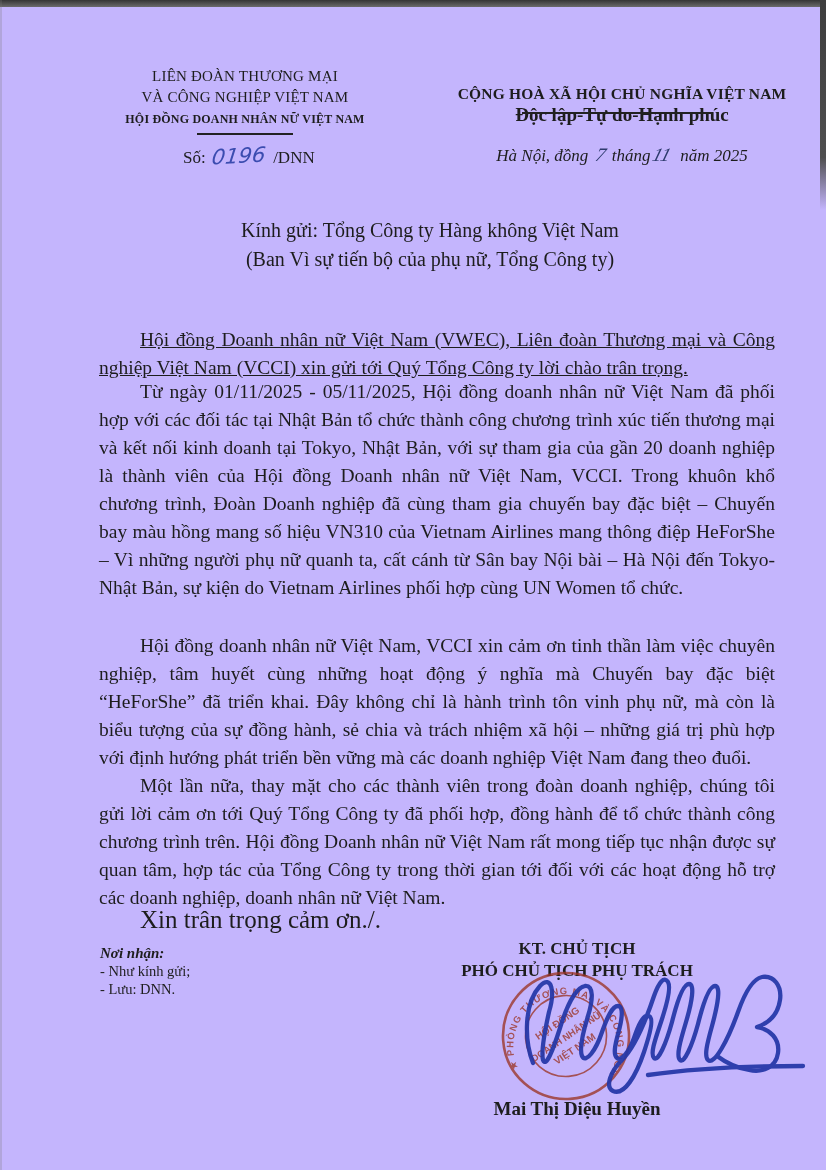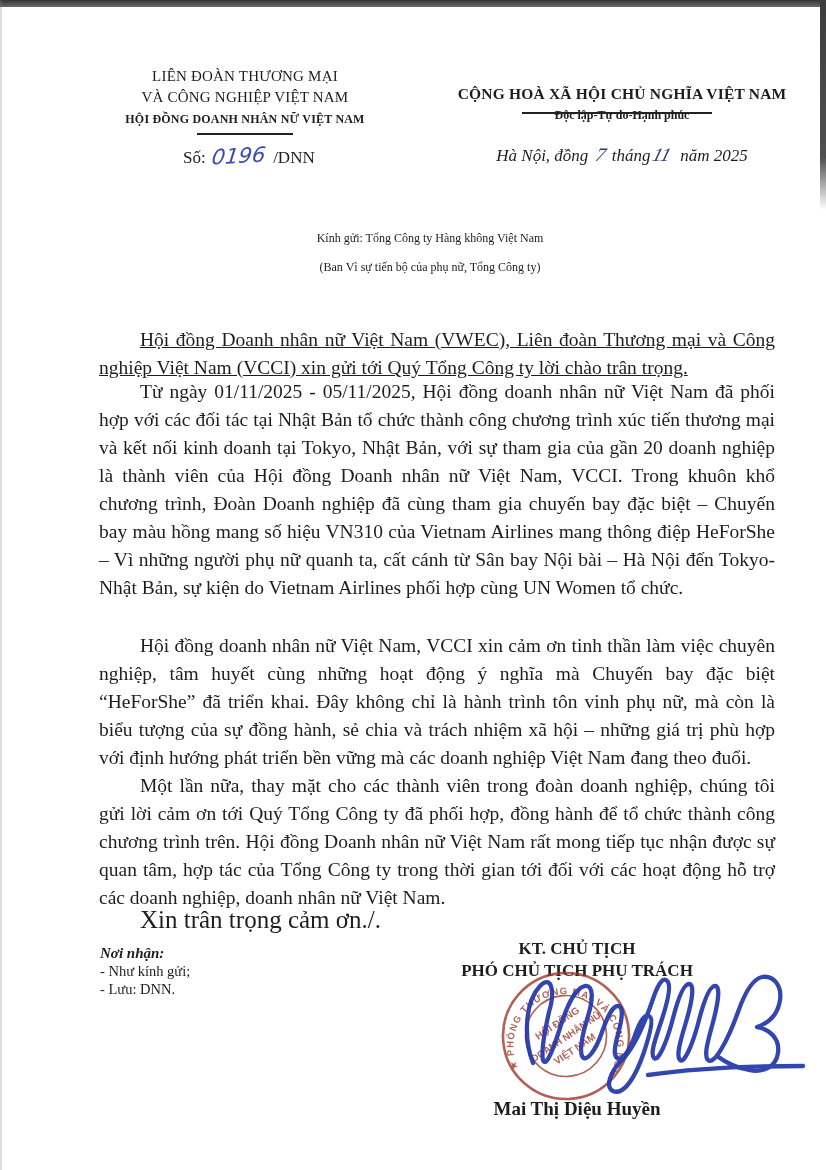--- a/index.html
+++ b/index.html
@@ -1,46 +1,46 @@
 <!DOCTYPE html>
 <html><head>
 <meta charset="utf-8">
 <style>
   html,body{margin:0;padding:0;background:#e8e8e6;}
   .page{
     position:relative;
     width:826px;height:1170px;
     margin:0 auto;
-    background:#ffffff;
+    background:#c4b5fd;
     overflow:hidden;
     font-family:"Liberation Serif","DejaVu Serif",serif;
     color:#1d1d1d;
   }
   .abs{position:absolute;}
   
   .edge-top{left:0;top:0;width:826px;height:7px;background:linear-gradient(to bottom,#353535,#6b6b6b);}
   .edge-right{right:0;top:0;width:6px;height:210px;background:linear-gradient(to bottom,#3d3d3d 0%,#4f4f4f 75%,rgba(80,80,80,0) 100%);}
   .edge-left{left:0;top:0;width:2px;height:1170px;background:rgba(120,120,120,.25);}
   
   .org-block{left:105px;top:66px;width:280px;text-align:center;line-height:21px;font-size:15px;letter-spacing:.2px;}
   .org-line3{font-weight:bold;font-size:12px;line-height:23px;}
   .rule{background:#222;height:2px;}
   .rule-org{left:197px;top:133px;width:96px;}
   .nat-block{left:442px;top:64px;width:360px;text-align:center;font-weight:bold;}
   .nat-line1{font-size:15.5px;line-height:20px;letter-spacing:.2px;margin-top:20px;}
-  .nat-line2{font-size:12px;line-height:22px;}
+  .nat-line2{font-size:19px;line-height:22px;}
   .rule-nat{left:522px;top:112px;width:190px;}
   .doc-number{left:183px;top:144px;font-size:17px;white-space:nowrap;}
   .hand{font-family:"DejaVu Sans",sans-serif;font-style:italic;}
   .hand-number{display:inline-block;color:#3b4cb0;font-size:21px;transform:skewX(-10deg) rotate(-3deg);margin:0 8px 0 6px;}
   .dateline{left:442px;top:144px;width:360px;text-align:center;font-style:italic;font-size:17px;white-space:nowrap;}
   .hand-day{display:inline-block;color:#2e3b6e;font-style:italic;font-size:19px;transform:skewX(-14deg);margin:0 6px 0 8px;}
   .hand-month{display:inline-block;color:#2e3b6e;font-style:italic;font-size:19px;transform:skewX(-16deg);margin:0 10px 0 2px;}
   
-  .recipient{left:100px;top:224px;width:660px;text-align:center;font-size:12px;line-height:29px;}
+  .recipient{left:100px;top:216px;width:660px;text-align:center;font-size:20px;line-height:29px;}
   
   .para{left:99px;width:676px;font-size:19.5px;line-height:28px;text-align:justify;text-indent:41px;margin:0;}
   .p1{top:326px;text-decoration:underline;}
   .p2{top:378px;}
   .p3{top:632px;}
   .p4{top:772px;}
   .closing{left:140px;top:906px;font-size:25px;}
   
   .noinhan{left:100px;top:944px;font-size:14.5px;line-height:18px;}
   .noinhan .lbl{font-weight:bold;font-style:italic;font-size:15px;}

